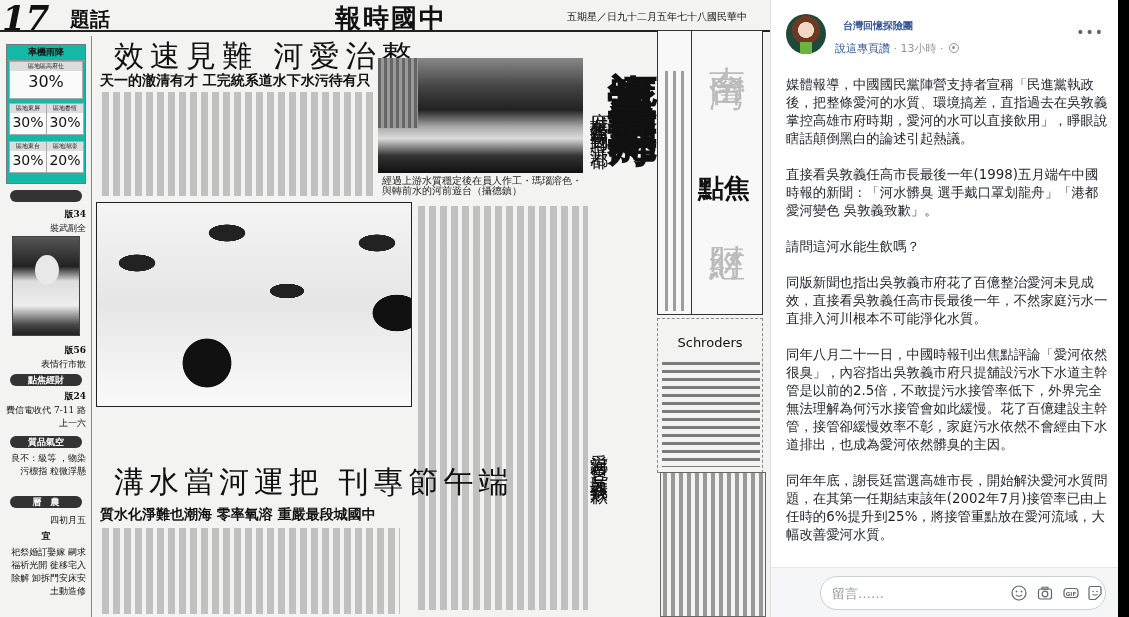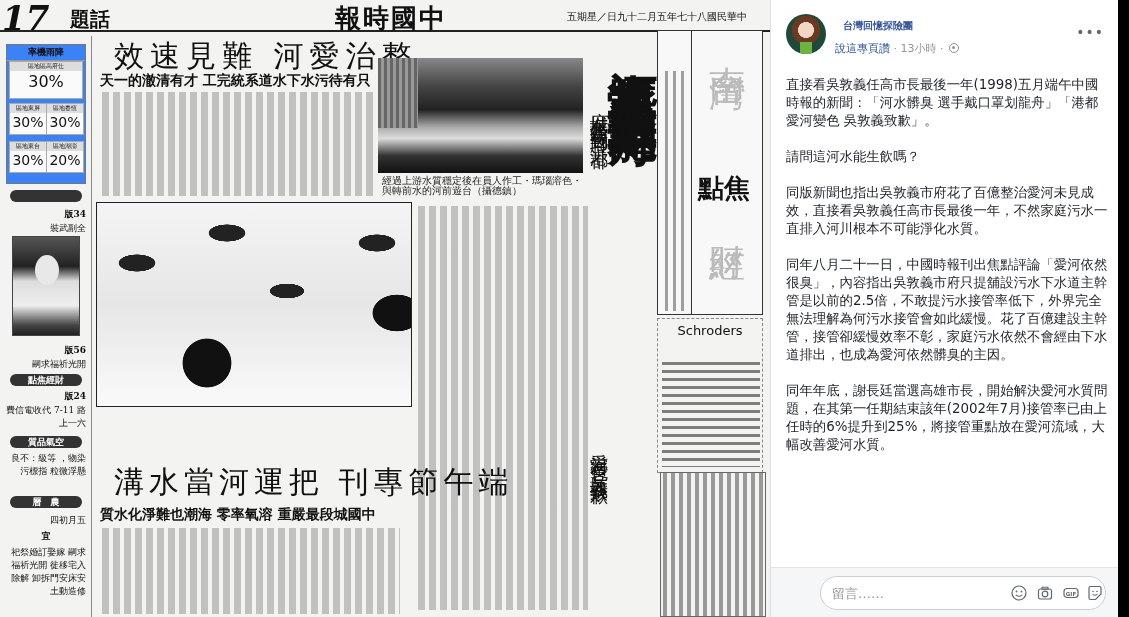--- a/index.html
+++ b/index.html
@@ -13,21 +13,21 @@
     font-family: "DejaVu Serif", "Liberation Serif", serif;
   }
   .mast { position: absolute; left: 0; top: 0; width: 770px; height: 32px; border-bottom: 2px solid #222; }
   .mast .pgnum { position: absolute; left: 2px; top: -2px; font-size: 34px; font-style: italic; font-weight: bold; font-family: "DejaVu Serif", serif; }
   .mast .section { position: absolute; left: 70px; top: 6px; font-size: 20px; font-weight: bold; }
   .mast .paper-name { position: absolute; left: 335px; top: 1px; font-size: 26px; font-weight: bold; letter-spacing: 2px; }
   .mast .date { position: absolute; left: 567px; top: 10px; font-size: 10px; font-family: "DejaVu Sans", sans-serif; }
 
   
   .np-side { position: absolute; left: 0; top: 36px; width: 92px; height: 581px; border-right: 1px solid #888; }
-  .rain-box { position: absolute; left: 6px; top: 8px; width: 80px; height: 140px; border: 1px solid #777; background: #3b82f6; }
+  .rain-box { position: absolute; left: 6px; top: 8px; width: 80px; height: 140px; border: 1px solid #777; background: #14b8a6; }
   .rain-title { font-size: 9px; text-align: center; font-weight: bold; border-bottom: 1px solid #999; padding: 1px 0; }
   .rain-cell { position: absolute; border: 1px solid #aaa; width: 38px; height: 32px; background: #fafafa; }
   .rain-cell .lbl { font-size: 6px; display: block; text-align: center; background: #ddd; }
   .rain-cell .pct { font-size: 14px; font-family: "DejaVu Sans", sans-serif; text-align: center; display: block; margin-top: 1px; }
   .rain-wide { left: 2px; top: 16px; width: 74px; height: 38px; }
   .rain-wide .pct { font-size: 16px; }
   .side-tag { position: absolute; left: 10px; width: 72px; height: 12px; border-radius: 6px; background: #333; color: #fff; font-size: 9px; text-align: center; line-height: 12px; font-weight: bold; }
   .side-txt { position: absolute; left: 6px; width: 80px; font-size: 9px; text-align: right; line-height: 13px; }
   .side-photo { position: absolute; left: 12px; top: 200px; width: 68px; height: 100px; background: linear-gradient(180deg,#555 0%,#222 30%,#ddd 45%,#eee 70%,#444 90%,#222 100%); border: 1px solid #444; }
   .face { position: absolute; left: 22px; top: 18px; width: 24px; height: 30px; border-radius: 50%; background: #e8e8e8; }
@@ -60,21 +60,21 @@
   .vhead.sub2 { left: 590px; top: 440px; font-size: 18px; font-weight: normal; font-family: "DejaVu Serif", serif; letter-spacing: 3px; }
 
   .ad-box { position: absolute; left: 657px; top: 30px; width: 106px; height: 285px; border: 1px solid #333; background: #f8f8f8; }
   .ad-box .divider { position: absolute; left: 33px; top: 0; width: 1px; height: 283px; background: #333; }
   .ad-box .nan { position: absolute; left: 44px; top: 6px; writing-mode: vertical-rl; font-size: 36px; color: #bbb; letter-spacing: 4px; }
   .ad-box .jiaodian { position: absolute; left: 40px; top: 140px; font-size: 26px; font-weight: bold; color: #111; }
   .ad-box .caijing { position: absolute; left: 44px; top: 185px; writing-mode: vertical-rl; font-size: 36px; color: #bbb; letter-spacing: 4px; }
   .ad-box .phones { position: absolute; left: 4px; top: 40px; width: 26px; height: 240px; background: repeating-linear-gradient(90deg, transparent 0 3px, #777 3px 6px, transparent 6px 8px); opacity: .7; }
 
   .schroders { position: absolute; left: 657px; top: 318px; width: 106px; height: 155px; border: 1px dashed #888; }
-  .schroders .brand { font-family: "DejaVu Sans", sans-serif; font-size: 13px; text-align: center; margin-top: 4px; }
+  .schroders .brand { font-family: "DejaVu Sans", sans-serif; font-size: 13px; text-align: center; margin-top: 16px; }
   .schroders .body { position: absolute; left: 4px; top: 40px; width: 98px; height: 108px; background: repeating-linear-gradient(180deg, transparent 0 3px, #555 3px 6px, transparent 6px 8px); opacity: .75; }
   .ntu-box { position: absolute; left: 660px; top: 472px; width: 106px; height: 145px; border: 1px solid #666; background: repeating-linear-gradient(90deg, transparent 0 2px, #999 2px 6px, transparent 6px 8px); }
 
   
   .fb { position: absolute; left: 770px; top: 0; width: 348px; height: 617px; background: #fff; border-left: 1px solid #dddfe2; }
   .fb-header { position: absolute; left: 12px; top: 12px; right: 10px; height: 46px; }
   .avatar { position: absolute; left: 3px; top: 2px; width: 40px; height: 40px; border-radius: 50%;
     background: radial-gradient(circle at 50% 40%, #f2d7c4 0 25%, #6b3a24 26% 45%, #1f4a3a 46% 100%); overflow: hidden; }
   .avatar .shirt { position: absolute; left: 14px; top: 28px; width: 12px; height: 12px; background: #6db33f; }
   .page-name { position: absolute; left: 60px; top: 7px; font-size: 10px; font-weight: bold; color: #385898; font-family: "DejaVu Sans", sans-serif; }
@@ -131,21 +131,21 @@
         <span class="pct">20%</span>
       </div>
     </div>
     <div class="side-tag" style="top:154px"></div>
     <div class="side-txt" style="top:172px;font-weight:bold">版34</div>
     <div class="side-txt" style="top:186px">裝武副全</div>
     <div class="side-photo">
         <div class="face"></div>
       </div>
     <div class="side-txt" style="top:308px;font-weight:bold">版56</div>
-    <div class="side-txt" style="top:322px">嗣求福祈光開</div>
+    <div class="side-txt" style="top:322px">表情行市散</div>
     <div class="side-tag" style="top:338px">點焦經財</div>
     <div class="side-txt" style="top:354px;font-weight:bold">版24</div>
     <div class="side-txt" style="top:368px">費信電收代 7-11 路上一六</div>
     <div class="side-tag" style="top:400px">質品氣空</div>
     <div class="side-txt" style="top:416px">良不：級等 ，物染污標指 粒微浮懸</div>
     <div class="side-tag" style="top:460px">曆　農</div>
     <div class="side-txt" style="top:478px">四初月五</div>
     <div class="side-txt" style="top:494px;font-weight:bold;text-align:center">宜</div>
     <div class="side-txt" style="top:510px">祀祭婚訂娶嫁 嗣求福祈光開 徙移宅入除解 卸拆門安床安 土動造修</div>
   </div>
@@ -194,20 +194,21 @@
       <span class="like-link">說這專頁讚</span>
       <span>·</span>
       <span>13小時</span>
       <span>·</span>
       <span class="globe"></span>
     </div>
     <div class="more-btn">•••</div>
   </div>
 
   <div class="post-body">
+    <p>媒體報導，中國國民黨陣營支持者宣稱「民進黨執政後，把整條愛河的水質、環境搞差，直指過去在吳敦義掌控高雄市府時期，愛河的水可以直接飲用」，睜眼說瞎話顛倒黑白的論述引起熱議。</p>
     <p>直接看吳敦義任高市長最後一年(1998)五月端午中國時報的新聞：「河水髒臭 選手戴口罩划龍舟」「港都愛河變色 吳敦義致歉」。</p>
     <p>請問這河水能生飲嗎？</p>
     <p>同版新聞也指出吳敦義市府花了百億整治愛河未見成效，直接看吳敦義任高市長最後一年，不然家庭污水一直排入河川根本不可能淨化水質。</p>
     <p>同年八月二十一日，中國時報刊出焦點評論「愛河依然很臭」，內容指出吳敦義市府只提舖設污水下水道主幹管是以前的2.5倍，不敢提污水接管率低下，外界完全無法理解為何污水接管會如此緩慢。花了百億建設主幹管，接管卻緩慢效率不彰，家庭污水依然不會經由下水道排出，也成為愛河依然髒臭的主因。</p>
     <p>同年年底，謝長廷當選高雄市長，開始解決愛河水質問題，在其第一任期結束該年(2002年7月)接管率已由上任時的6%提升到25%，將接管重點放在愛河流域，大幅改善愛河水質。</p>
   </div>
 
   <div class="comment-bar">
     <div class="comment-input">
       <span class="ph">留言……</span>

